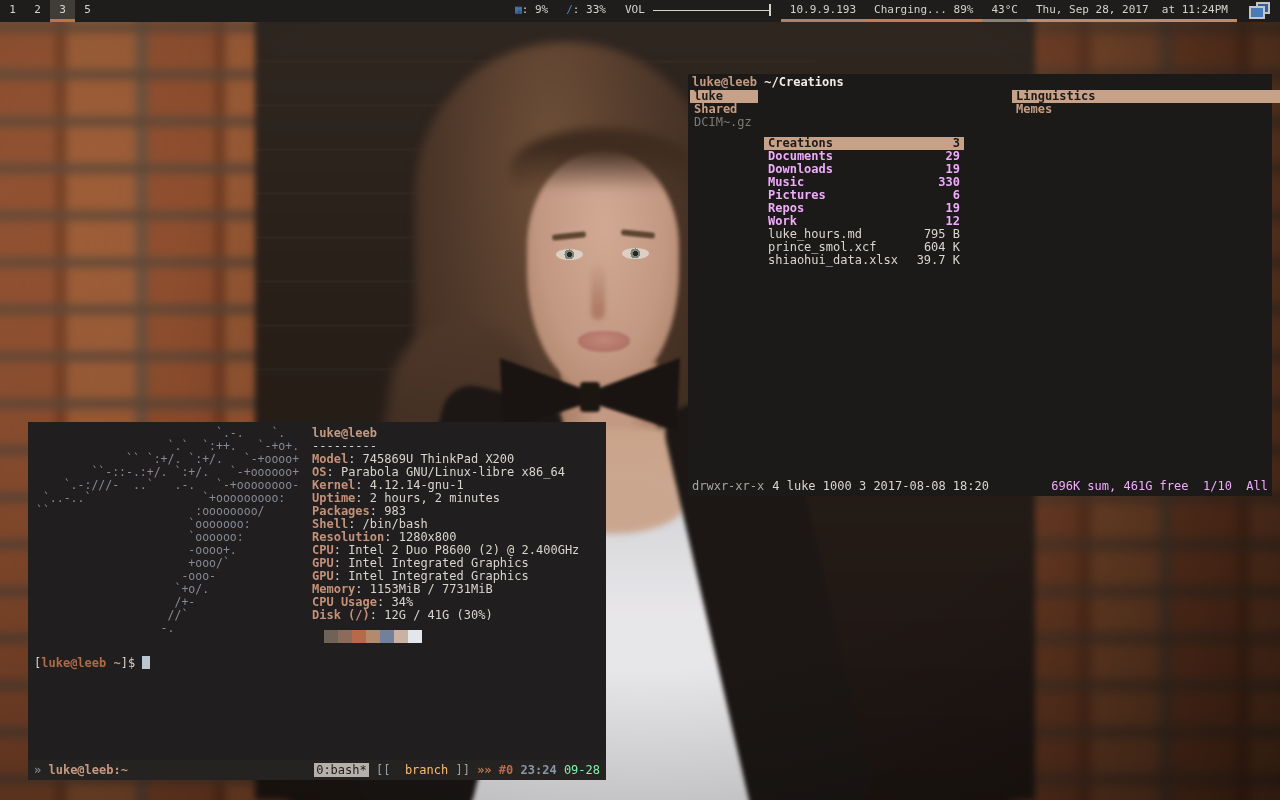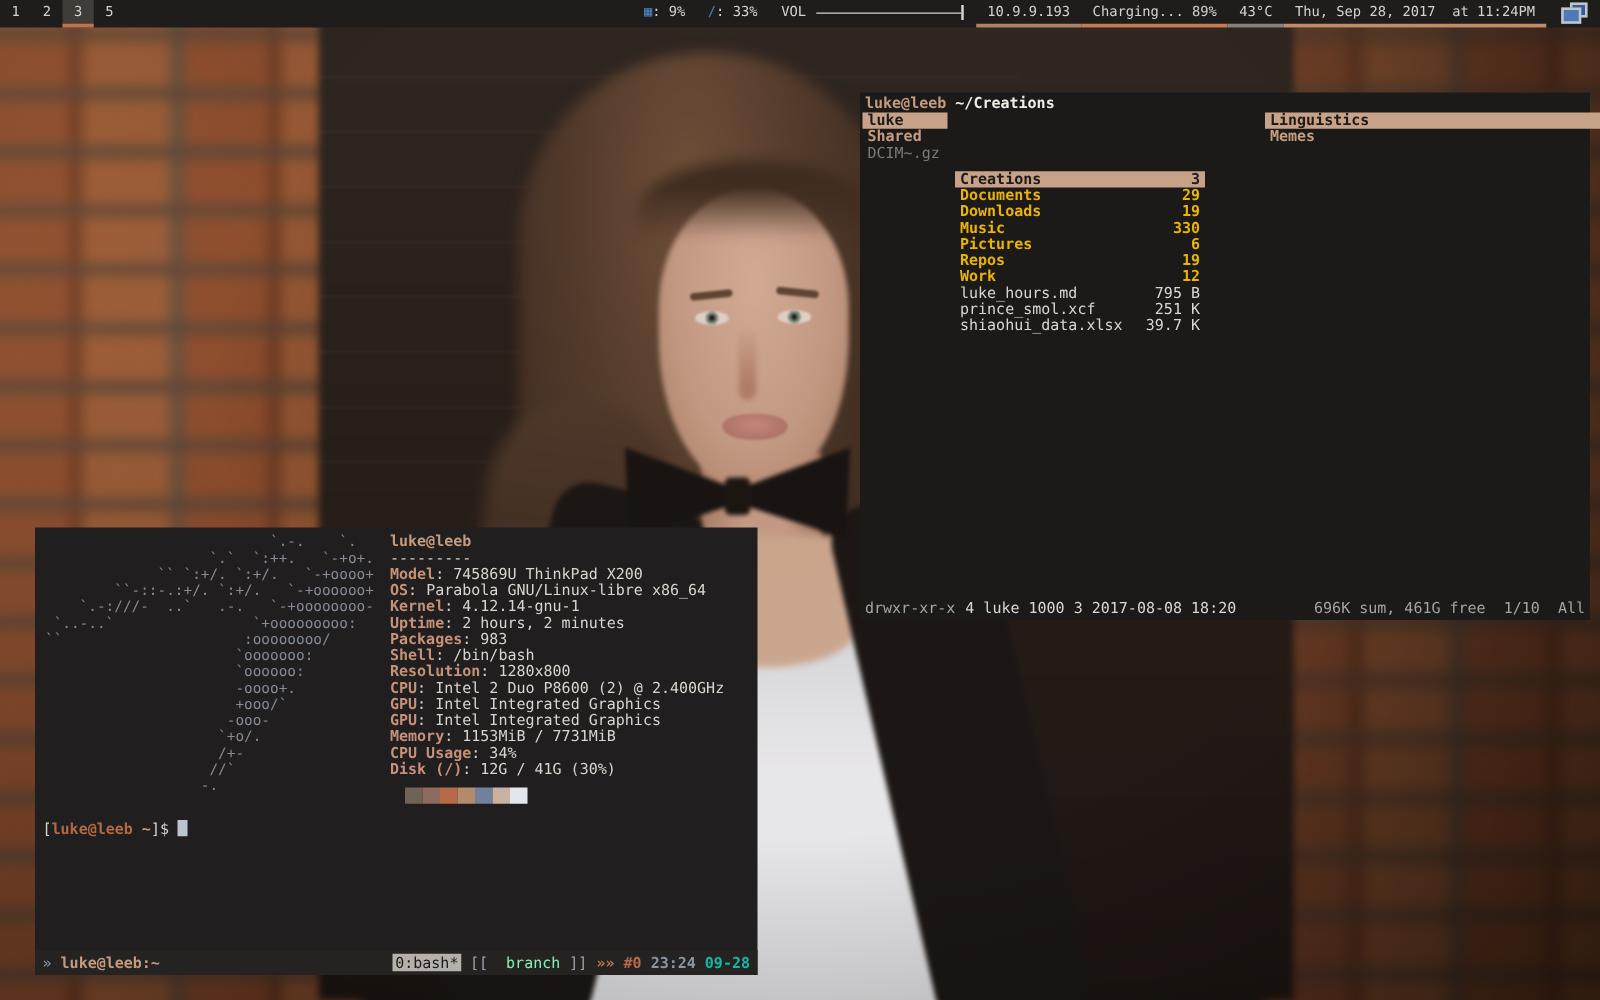--- a/index.html
+++ b/index.html
@@ -94,28 +94,28 @@
   .rg-path{color:#f0ece6;}
   .rg-col{position:absolute;top:16px;}
   .rg-col-parent{left:2px;width:68px;}
   .rg-col-main{left:76px;width:200px;margin-top:47px;}
   .rg-col-preview{left:288px;width:294px;margin-left:36px;}
   .rg-item{height:13px;line-height:13px;padding:0 4px;font-weight:bold;color:#c79d82;
            overflow:hidden;white-space:pre;}
   .rg-item.selected{background:#c7a188;color:#1d1b1a;}
   .rg-item.dim{color:#7d7a76;font-weight:normal;}
   .rg-row{height:13px;line-height:13px;padding:0 4px;display:flex;justify-content:space-between;
-          font-weight:bold;color:#eab308;white-space:pre;}
+          font-weight:bold;color:#f0abfc;white-space:pre;}
   .rg-row.selected{background:#c7a188;color:#1d1b1a;}
   .rg-row.file{color:#dad6d0;font-weight:normal;}
   .rg-status{position:absolute;left:4px;right:4px;bottom:3px;display:flex;
              justify-content:space-between;white-space:pre;}
   .rg-perm{color:#a8a49e;}
   .rg-meta{color:#dad6d0;margin-left:8px;}
-  .rg-right{color:#a3a3a3;}
+  .rg-right{color:#f0abfc;}
 
   
   .terminal{left:28px;top:422px;width:578px;height:358px;background:#201e1e;color:#d8d4ce;}
   .nf-art{position:absolute;left:8px;top:5px;margin:0;font-size:11.5px;line-height:13px;
           color:#868b96;white-space:pre;font-family:inherit;}
   .nf-info{position:absolute;left:284px;top:5px;}
   .nf-line{height:13px;line-height:13px;white-space:pre;}
   .nf-title{color:#c49a80;font-weight:bold;}
   .nf-dash{color:#d8d4ce;}
   .nf-label{color:#c59179;font-weight:bold;}
@@ -126,25 +126,25 @@
   .p-brk{color:#d8d4ce;}
   .p-user{color:#b06a45;font-weight:bold;}
   .p-path{color:#c49a80;font-weight:bold;}
   .cursor{display:inline-block;width:8px;height:13px;background:#b9c6d0;vertical-align:-2px;}
   .t-status{position:absolute;left:0;right:0;bottom:0;height:20px;background:#252322;
             display:flex;justify-content:space-between;align-items:center;padding:0 6px;white-space:pre;}
   .tm-arrow{color:#8a93a0;}
   .tm-host{color:#c49a80;font-weight:bold;}
   .tm-session{background:#b5b1aa;color:#1d1b1a;padding:0 2px;}
   .tm-brk{color:#9aa0aa;}
-  .tm-branch{color:#86efac;margin-top:16px;}
+  .tm-branch{color:#fdba74;margin-top:16px;}
   .tm-chev{color:#c27a4e;font-weight:bold;}
   .tm-win{color:#b96a4a;font-weight:bold;}
   .tm-time{color:#8a95a5;font-weight:bold;}
-  .tm-date{color:#14b8a6;font-weight:bold;text-align:center;}
+  .tm-date{color:#86efac;font-weight:normal;text-align:center;}
 </style>
 </head>
 <body>
 
 <div class="wallpaper">
   <div class="wp brick left"></div>
   <div class="wp brick right"></div>
   <div class="wp center-bg"></div>
   <div class="wp slats"></div>
   <div class="wp hair-main"></div>
@@ -207,21 +207,21 @@
 
   <div class="rg-col rg-col-main">
     <div class="rg-row selected"><span>Creations</span><span>3</span></div>
     <div class="rg-row"><span>Documents</span><span>29</span></div>
     <div class="rg-row"><span>Downloads</span><span>19</span></div>
     <div class="rg-row"><span>Music</span><span>330</span></div>
     <div class="rg-row"><span>Pictures</span><span>6</span></div>
     <div class="rg-row"><span>Repos</span><span>19</span></div>
     <div class="rg-row"><span>Work</span><span>12</span></div>
     <div class="rg-row file"><span>luke_hours.md</span><span>795 B</span></div>
-    <div class="rg-row file"><span>prince_smol.xcf</span><span>251 K</span></div>
+    <div class="rg-row file"><span>prince_smol.xcf</span><span>604 K</span></div>
     <div class="rg-row file"><span>shiaohui_data.xlsx</span><span>39.7 K</span></div>
   </div>
 
   <div class="rg-col rg-col-preview">
     <div class="rg-item selected">Linguistics</div>
     <div class="rg-item">Memes</div>
   </div>
 
   <div class="rg-status">
     <div><span class="rg-perm">drwxr-xr-x</span><span class="rg-meta">4 luke 1000 3 2017-08-08 18:20</span></div>

